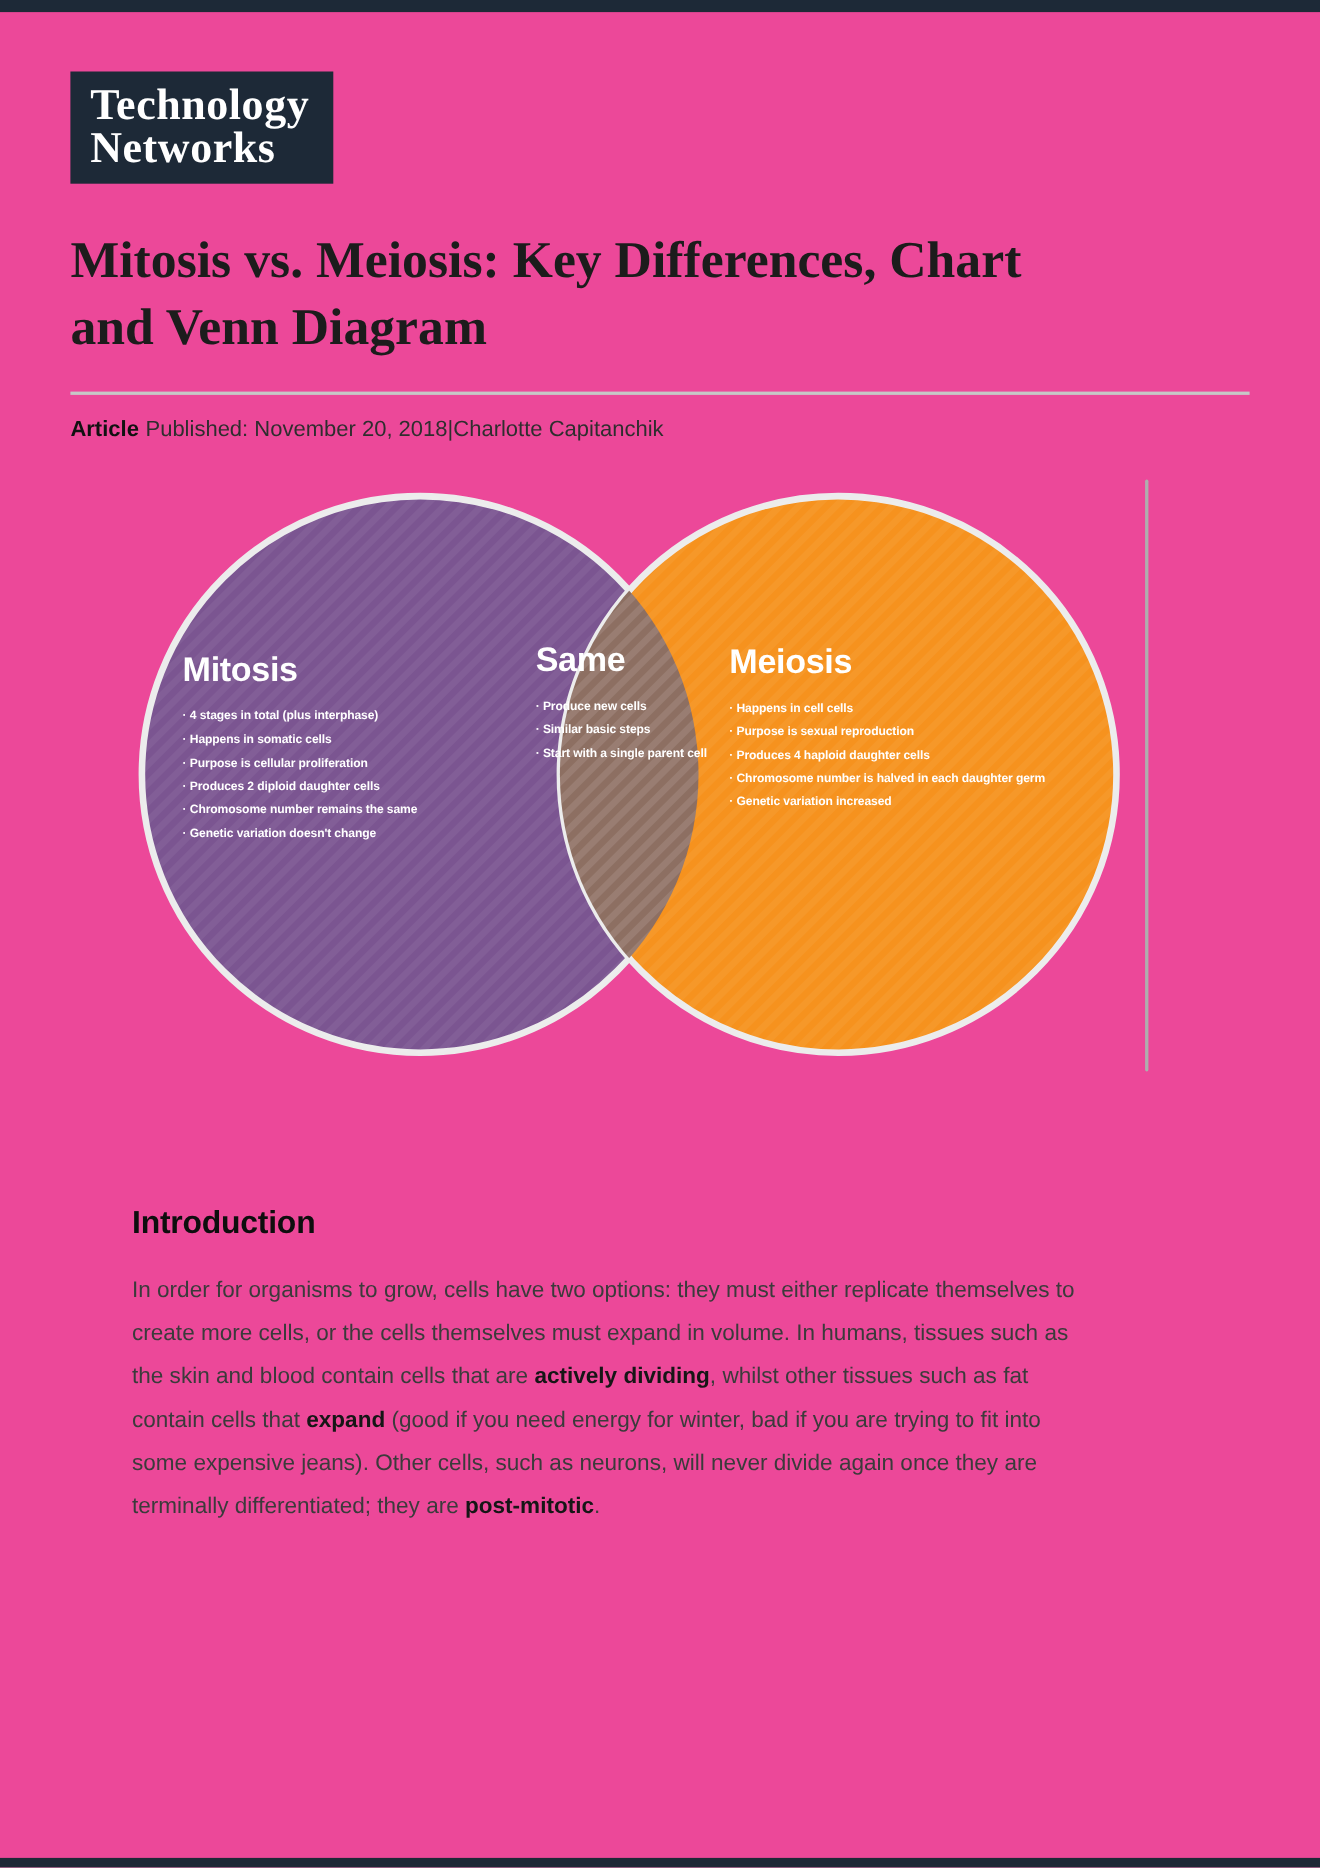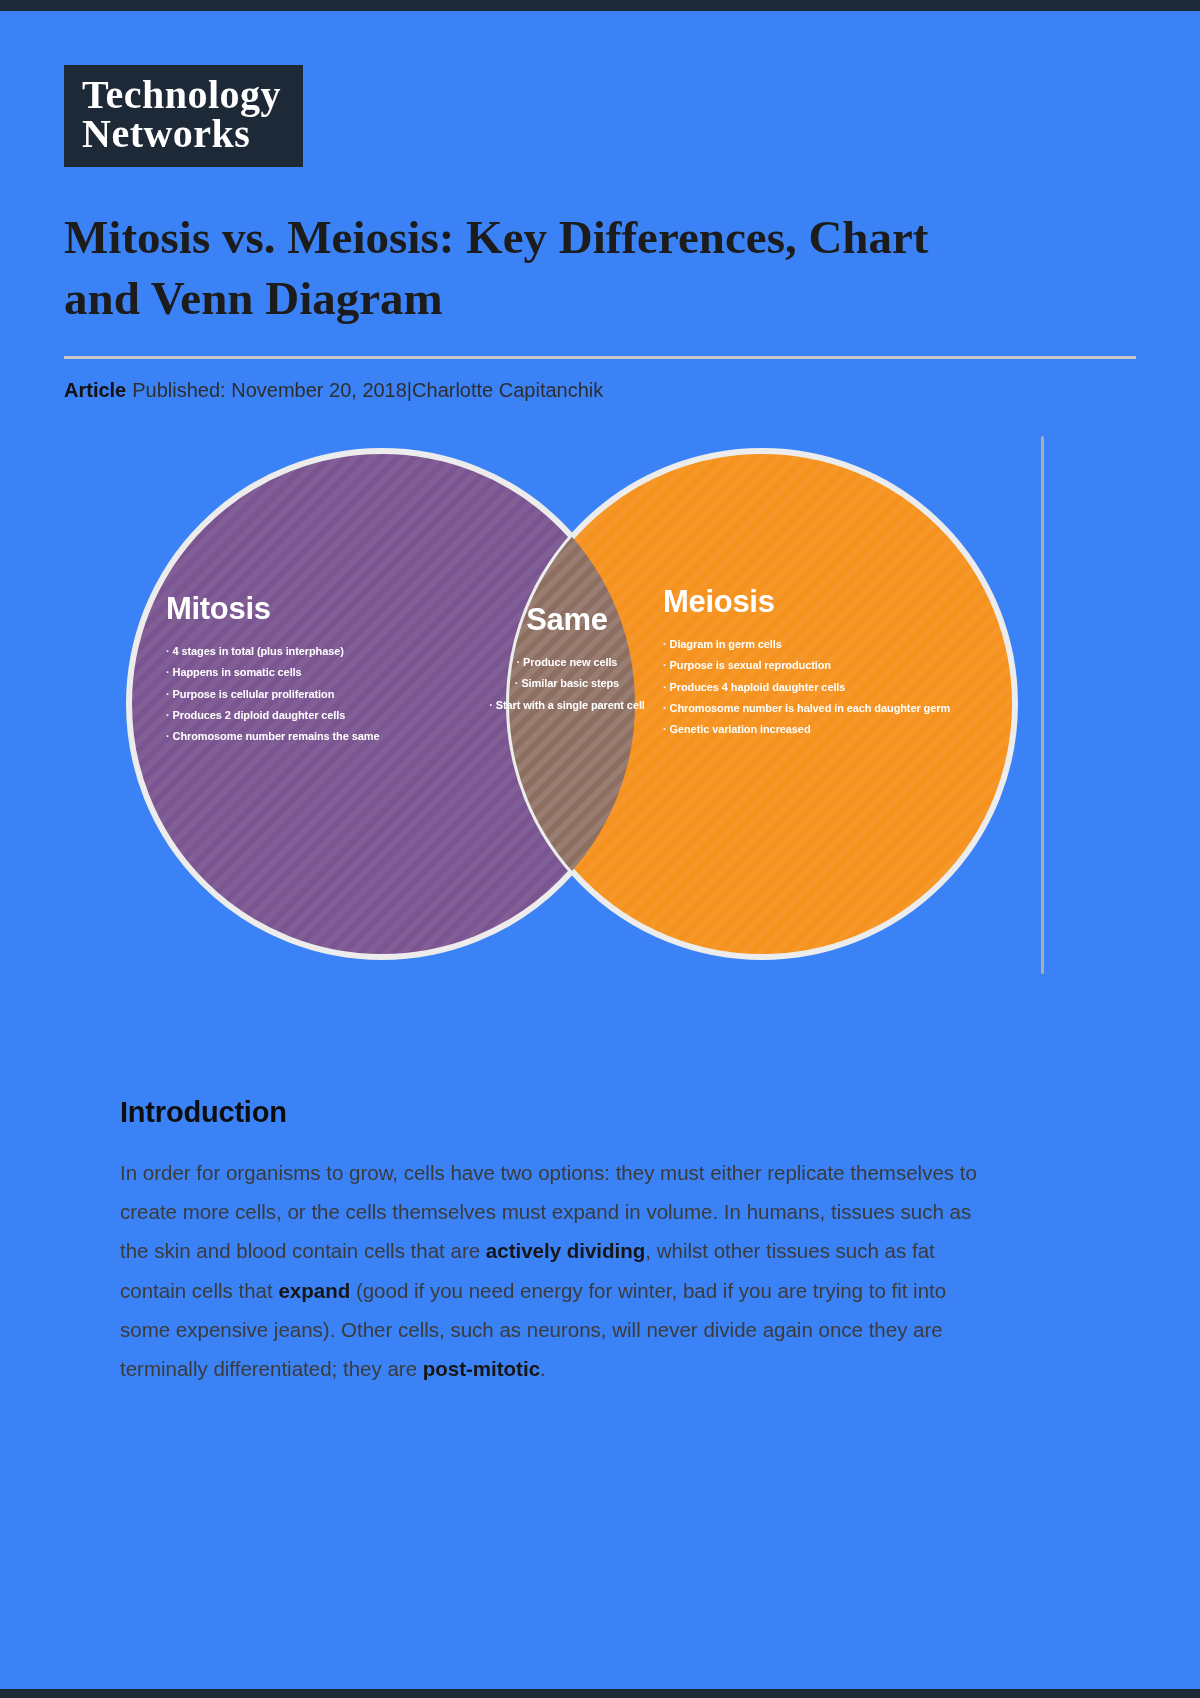--- a/index.html
+++ b/index.html
@@ -3,21 +3,21 @@
 <meta charset="utf-8">
 <style>
   * { box-sizing: border-box; margin: 0; padding: 0; }
   html, body { background: #ffffff; }
   body { font-family: "Liberation Sans", sans-serif; }
   .page {
     position: relative;
     width: 1200px;
     height: 1698px;
     margin: 0 auto;
-    background: #3b82f6;
+    background: #ec4899;
     overflow: hidden;
   }
   .top-bar {
     width: 100%;
     height: 11px;
     background: #1d2937;
   }
   .logo-box {
     display: inline-block;
     margin: 54px 0 0 64px;
@@ -82,21 +82,21 @@
   }
   .venn-list {
     list-style: none;
     font-size: 11px;
     font-weight: 700;
     line-height: 1.95;
     letter-spacing: -0.1px;
   }
   .venn-list li::before { content: "\00B7\00A0"; }
   .col-mitosis { left: 46px;  top: 157px; width: 335px; }
-  .col-same    { left: 367px; top: 168px; width: 160px; text-align: center; }
+  .col-same    { left: 367px; top: 148px; width: 160px; text-align: left; }
   .col-meiosis { left: 543px; top: 150px; width: 300px; }
   .figure-scrollbar {
     position: absolute;
     right: 6px;
     top: 2px;
     width: 3px;
     height: 538px;
     background: #aeaeae;
     border-radius: 2px;
   }
@@ -164,36 +164,37 @@
     </svg>
 
     <div class="venn-col col-mitosis">
       <h3>Mitosis</h3>
       <ul class="venn-list">
           <li>4 stages in total (plus interphase)</li>
           <li>Happens in somatic cells</li>
           <li>Purpose is cellular proliferation</li>
           <li>Produces 2 diploid daughter cells</li>
           <li>Chromosome number remains the same</li>
+          <li>Genetic variation doesn't change</li>
         </ul>
     </div>
 
     <div class="venn-col col-same">
       <h3>Same</h3>
       <ul class="venn-list">
           <li>Produce new cells</li>
           <li>Similar basic steps</li>
           <li>Start with a single parent cell</li>
         </ul>
     </div>
 
     <div class="venn-col col-meiosis">
       <h3>Meiosis</h3>
       <ul class="venn-list">
-          <li>Diagram in germ cells</li>
+          <li>Happens in cell cells</li>
           <li>Purpose is sexual reproduction</li>
           <li>Produces 4 haploid daughter cells</li>
           <li>Chromosome number is halved in each daughter germ</li>
           <li>Genetic variation increased</li>
         </ul>
     </div>
 
     <div class="figure-scrollbar"></div>
   </div>
 

